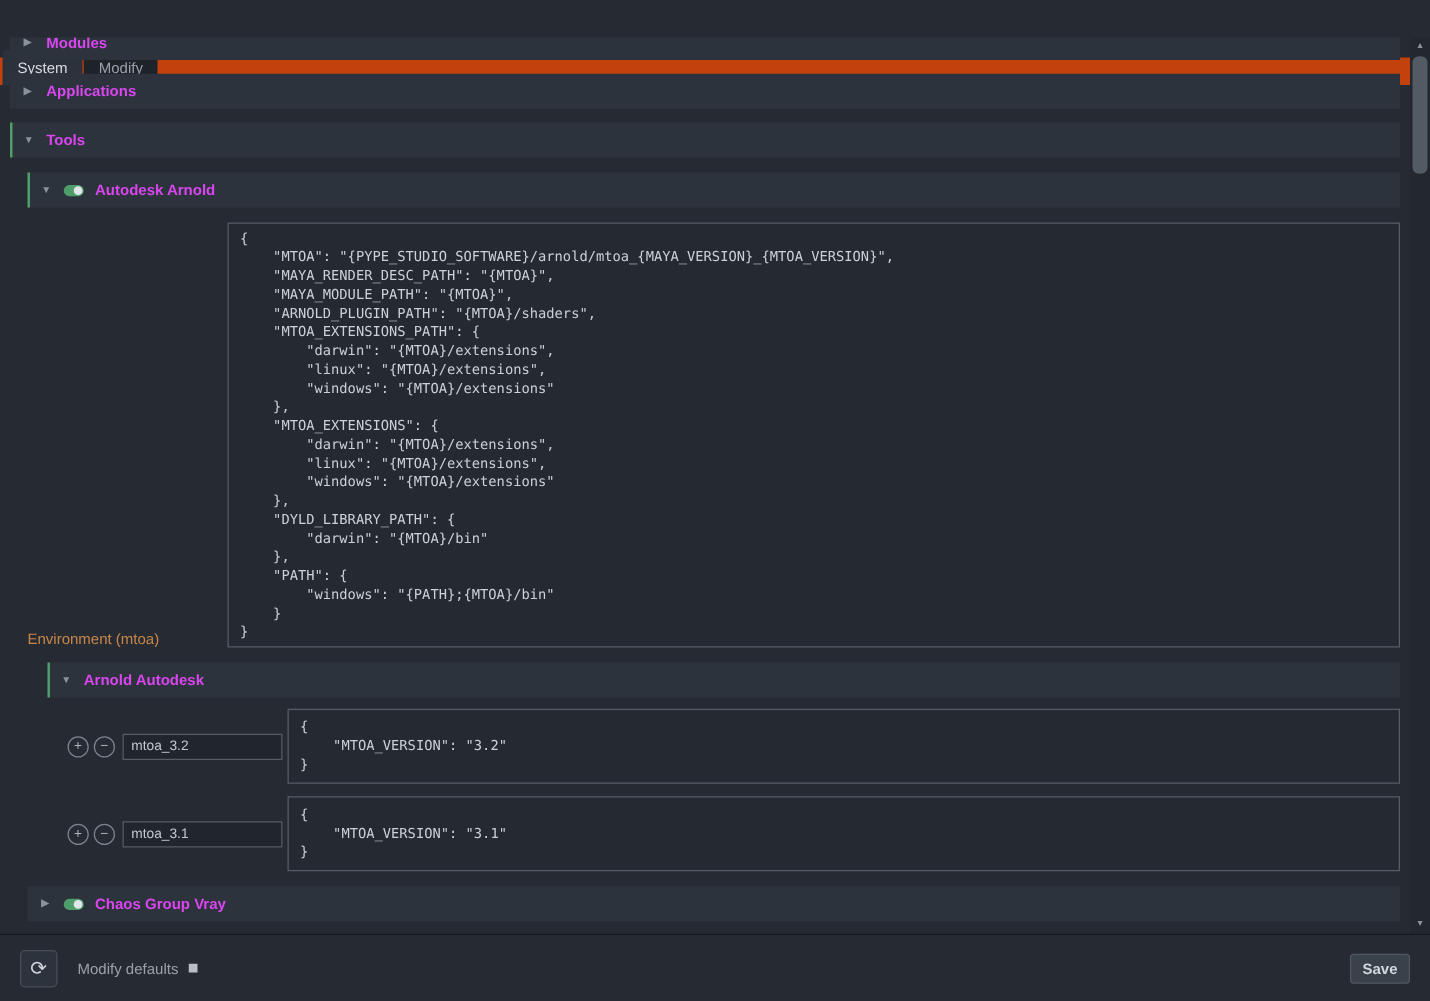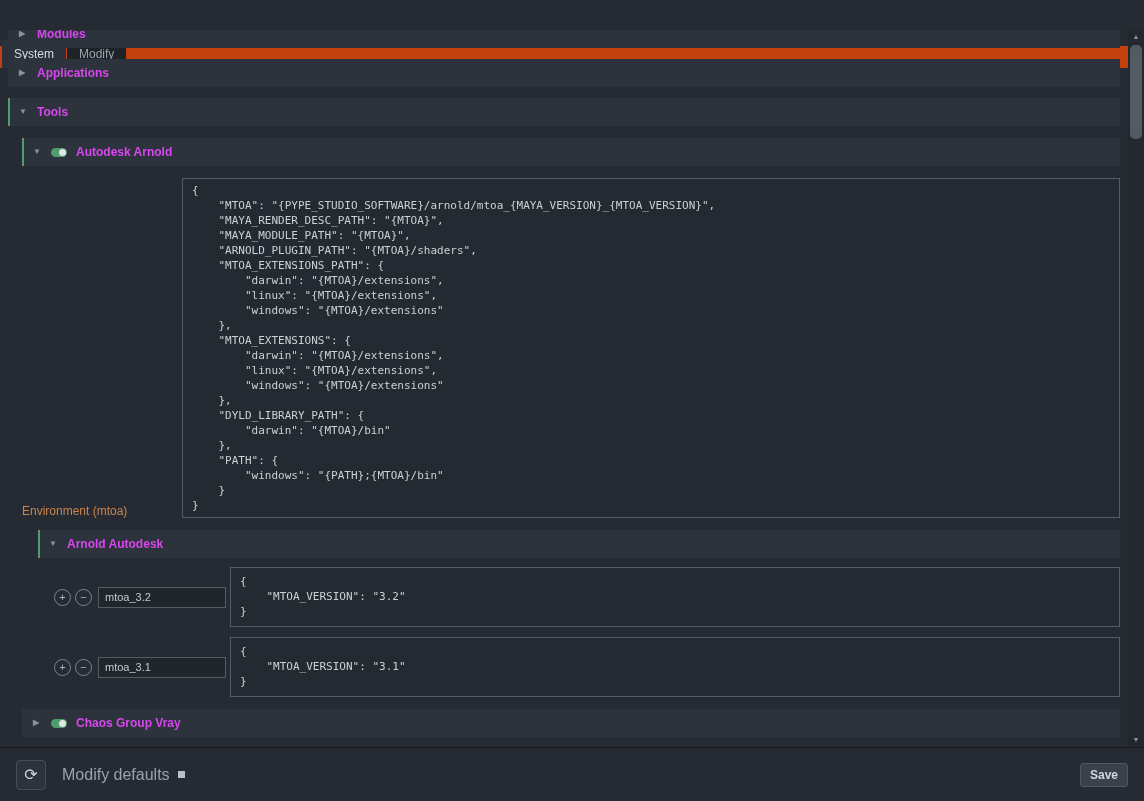--- a/index.html
+++ b/index.html
@@ -108,21 +108,21 @@
     position:absolute; left:0; right:0; bottom:0; height:54px;
     background:#262b33; border-top:1px solid #171b20;
     display:flex; align-items:center; padding:0 16px;
   }
   .refresh-btn {
     width:30px; height:30px; border-radius:4px;
     background:#2d333c; border:1px solid #474e57; color:#ced3d8;
     display:flex; align-items:center; justify-content:center;
     font-size:16px; cursor:default;
   }
-  .modify-label { margin-left:16px; font-size:16px; color:#9aa1a9; }
+  .modify-label { margin-left:16px; font-size:12px; color:#9aa1a9; }
   .modify-square {
     width:7px; height:7px; background:#b9bfc6; margin-left:8px;
     display:inline-block;
   }
   .save-btn {
     margin-left:auto; background:#39414b; border:1px solid #50575f;
     border-radius:3px; color:#d2d7dc; font-size:12px; padding:4px 9px;
     font-family:"Liberation Sans", sans-serif; cursor:default;font-weight:bold;
   }
 </style>

